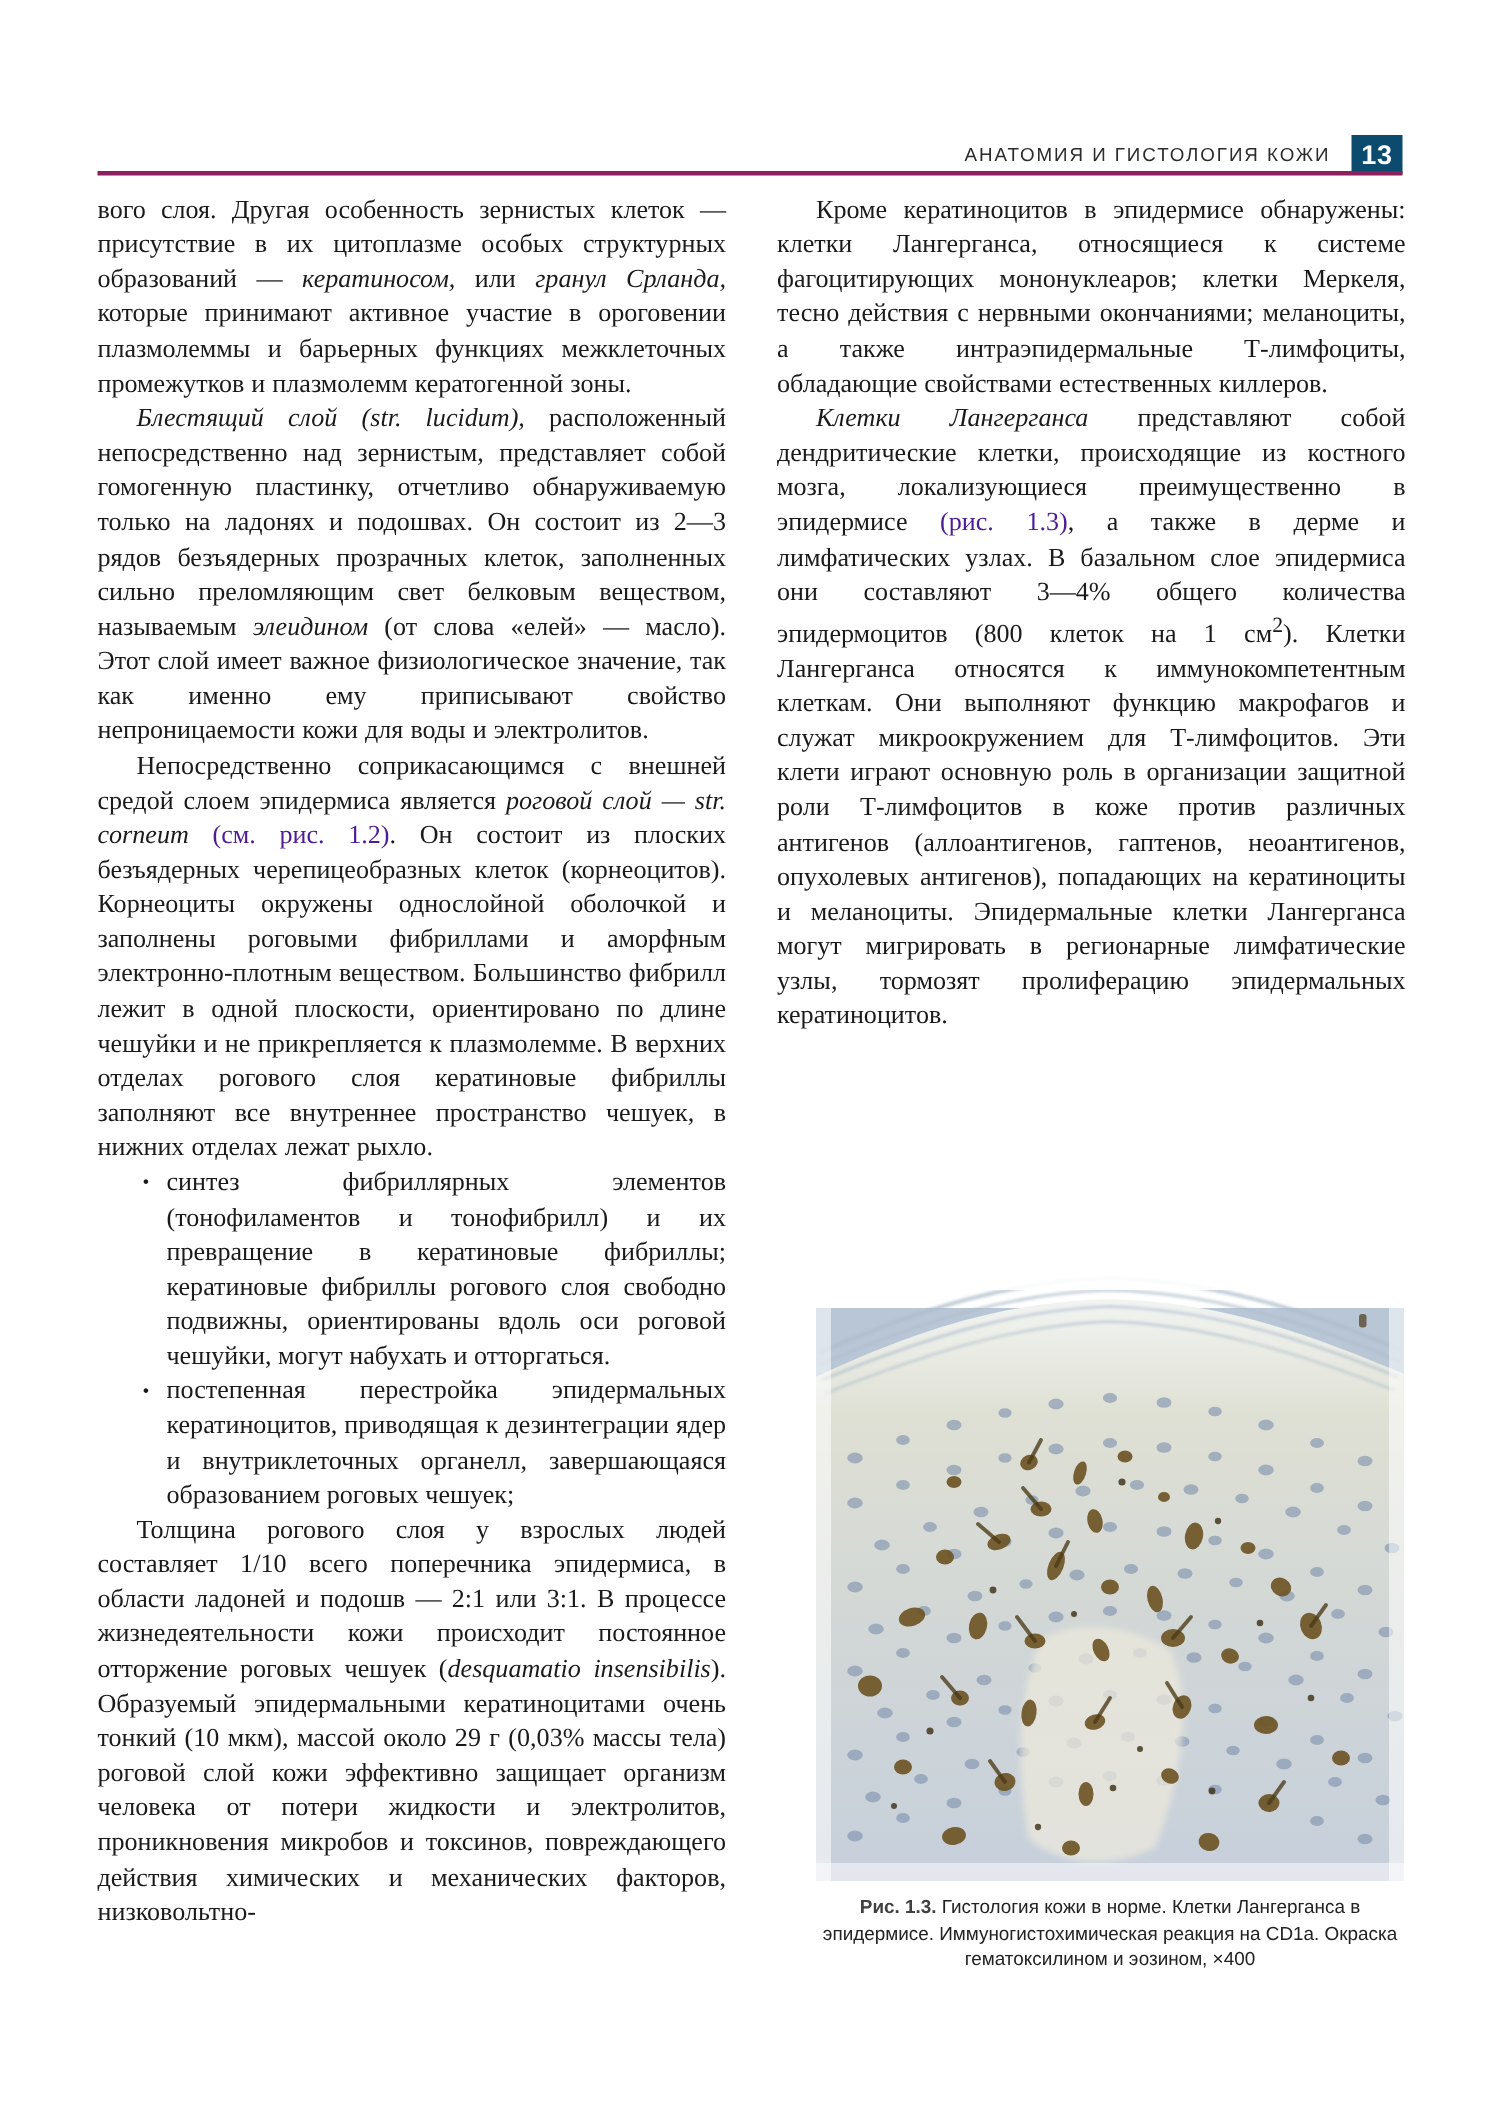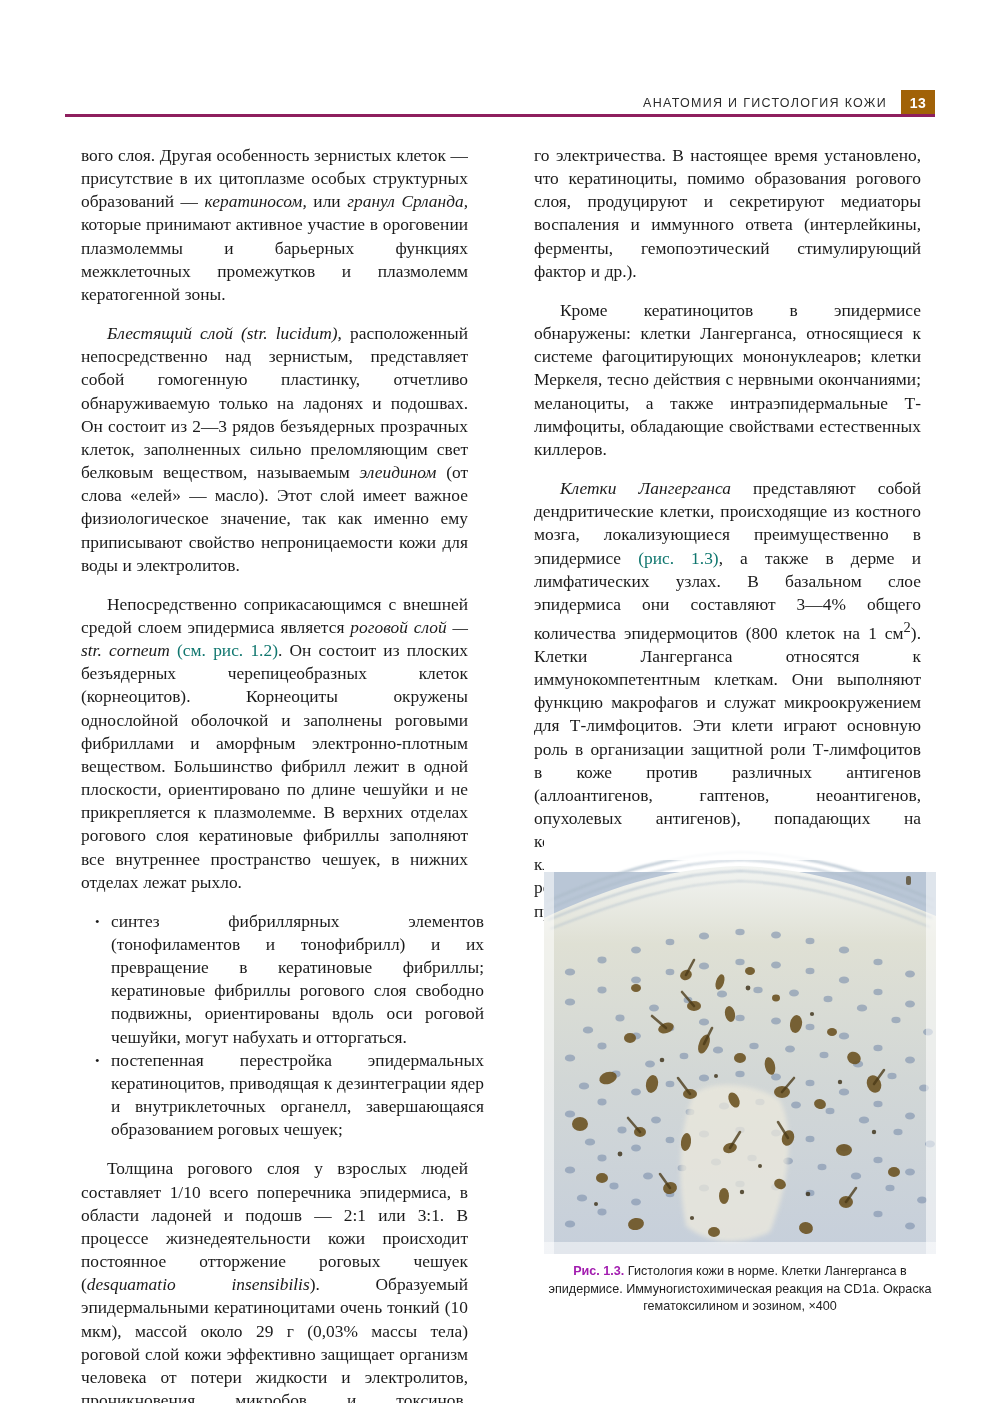--- a/index.html
+++ b/index.html
@@ -32,24 +32,24 @@
   .runhead-title {
     font-family: "Liberation Sans", "DejaVu Sans", sans-serif;
     font-size: 12.5px;
     letter-spacing: 1.3px;
     color: #2b2b2b;
     text-transform: uppercase;
     padding-right: 14px;
     white-space: nowrap;
   }
   .page-number-box {
-    background: #a16207;
+    background: #0c4a6e;
     color: #ffffff;
     font-family: "Liberation Sans", "DejaVu Sans", sans-serif;
-    font-size: 14px;
+    font-size: 18px;
     font-weight: bold;
     min-width: 34px;
     height: 26px;
     display: flex;
     align-items: center;
     justify-content: center;
     letter-spacing: .4px;
   }
   .runhead-rule {
     position: absolute;
@@ -70,31 +70,31 @@
   }
   .col {
     position: absolute;
     top: 0;
     width: 419px;
   }
   .col-left  { left: 0px; }
   .col-right { left: 453px; }
 
   p.body {
-    margin: 16px;
+    margin: 0;
     font-size: 17.4px;
     line-height: 23.15px;
     text-align: justify;
     text-indent: 0;
     hyphens: manual;
     word-spacing: 0.02em;
   }
   p.body.indent { text-indent: 26px; }
   p.body em { font-style: italic; }
-  .ref { color: #0f766e; }
+  .ref { color: #4c1d95; }
 
   ul.bullets {
     margin: 0;
     padding: 0 0 0 46px;
     list-style: none;
   }
   ul.bullets li {
     position: relative;
     font-size: 17.4px;
     line-height: 23.15px;
@@ -128,21 +128,21 @@
   .caption {
     margin-top: 9px;
     width: 392px;
     font-family: "Liberation Sans", "DejaVu Sans", sans-serif;
     font-size: 12.6px;
     line-height: 17.5px;
     color: #222;
     text-align: center;
   }
   .caption .fig-label {
-    color: #a21caf;
+    color: #404040;
     font-weight: bold;
   }
 </style>
 </head>
 <body>
 
 <div class="page">
 
   <div class="runhead">
     <span class="runhead-title">АНАТОМИЯ И ГИСТОЛОГИЯ КОЖИ</span>
@@ -164,21 +164,20 @@
       <ul class="bullets">
         <li>синтез фибриллярных элементов (тонофиламентов и тонофибрилл) и их превращение в кератиновые фибриллы; кератиновые фибриллы рогового слоя свободно подвижны, ориентированы вдоль оси роговой чешуйки, могут набухать и отторгаться.</li>
         <li>постепенная перестройка эпидермальных кератиноцитов, приводящая к дезинтеграции ядер и внутриклеточных органелл, завершающаяся образованием роговых чешуек;</li>
       </ul>
 
       <p class="body indent"><span>Толщина рогового слоя у взрослых людей составляет 1/10 всего поперечника эпидермиса, в области ладоней и подошв — 2:1 или 3:1. В процессе жизнедеятельности кожи происходит постоянное отторжение роговых чешуек (</span><em>desquamatio insensibilis</em><span>). Образуемый эпидермальными кератиноцитами очень тонкий (10 мкм), массой около 29 г (0,03% массы тела) роговой слой кожи эффективно защищает организм человека от потери жидкости и электролитов, проникновения микробов и токсинов, повреждающего действия химических и механических факторов, низковольтно-</span></p>
     </div>
 
     <div class="col col-right">
 
-      <p class="body">го электричества. В настоящее время установлено, что кератиноциты, помимо образования рогового слоя, продуцируют и секретируют медиаторы воспаления и иммунного ответа (интерлейкины, ферменты, гемопоэтический стимулирующий фактор и др.).</p>
 
       <p class="body indent">Кроме кератиноцитов в эпидермисе обнаружены: клетки Лангерганса, относящиеся к системе фагоцитирующих мононуклеаров; клетки Меркеля, тесно действия с нервными окончаниями; меланоциты, а также интраэпидермальные Т-лимфоциты, обладающие свойствами естественных киллеров.</p>
 
       <p class="body indent"><em>Клетки Лангерганса</em><span> представляют собой дендритические клетки, происходящие из костного мозга, локализующиеся преимущественно в эпидермисе </span><span class="ref">(рис. 1.3)</span><span>, а также в дерме и лимфатических узлах. В базальном слое эпидермиса они составляют 3—4% общего количества эпидермоцитов (800 клеток на 1 см</span><sup>2</sup><span>). Клетки Лангерганса относятся к иммунокомпетентным клеткам. Они выполняют функцию макрофагов и служат микроокружением для Т-лимфоцитов. Эти клети играют основную роль в организации защитной роли Т-лимфоцитов в коже против различных антигенов (аллоантигенов, гаптенов, неоантигенов, опухолевых антигенов), попадающих на кератиноциты и меланоциты. Эпидермальные клетки Лангерганса могут мигрировать в регионарные лимфатические узлы, тормозят пролиферацию эпидермальных кератиноцитов.</span></p>
     </div>
   </div>
 
   <figure class="figure" style="margin:0;">
     <div class="micrograph">
       <svg class="micro-layer" viewBox="0 0 392 422" preserveAspectRatio="none">

